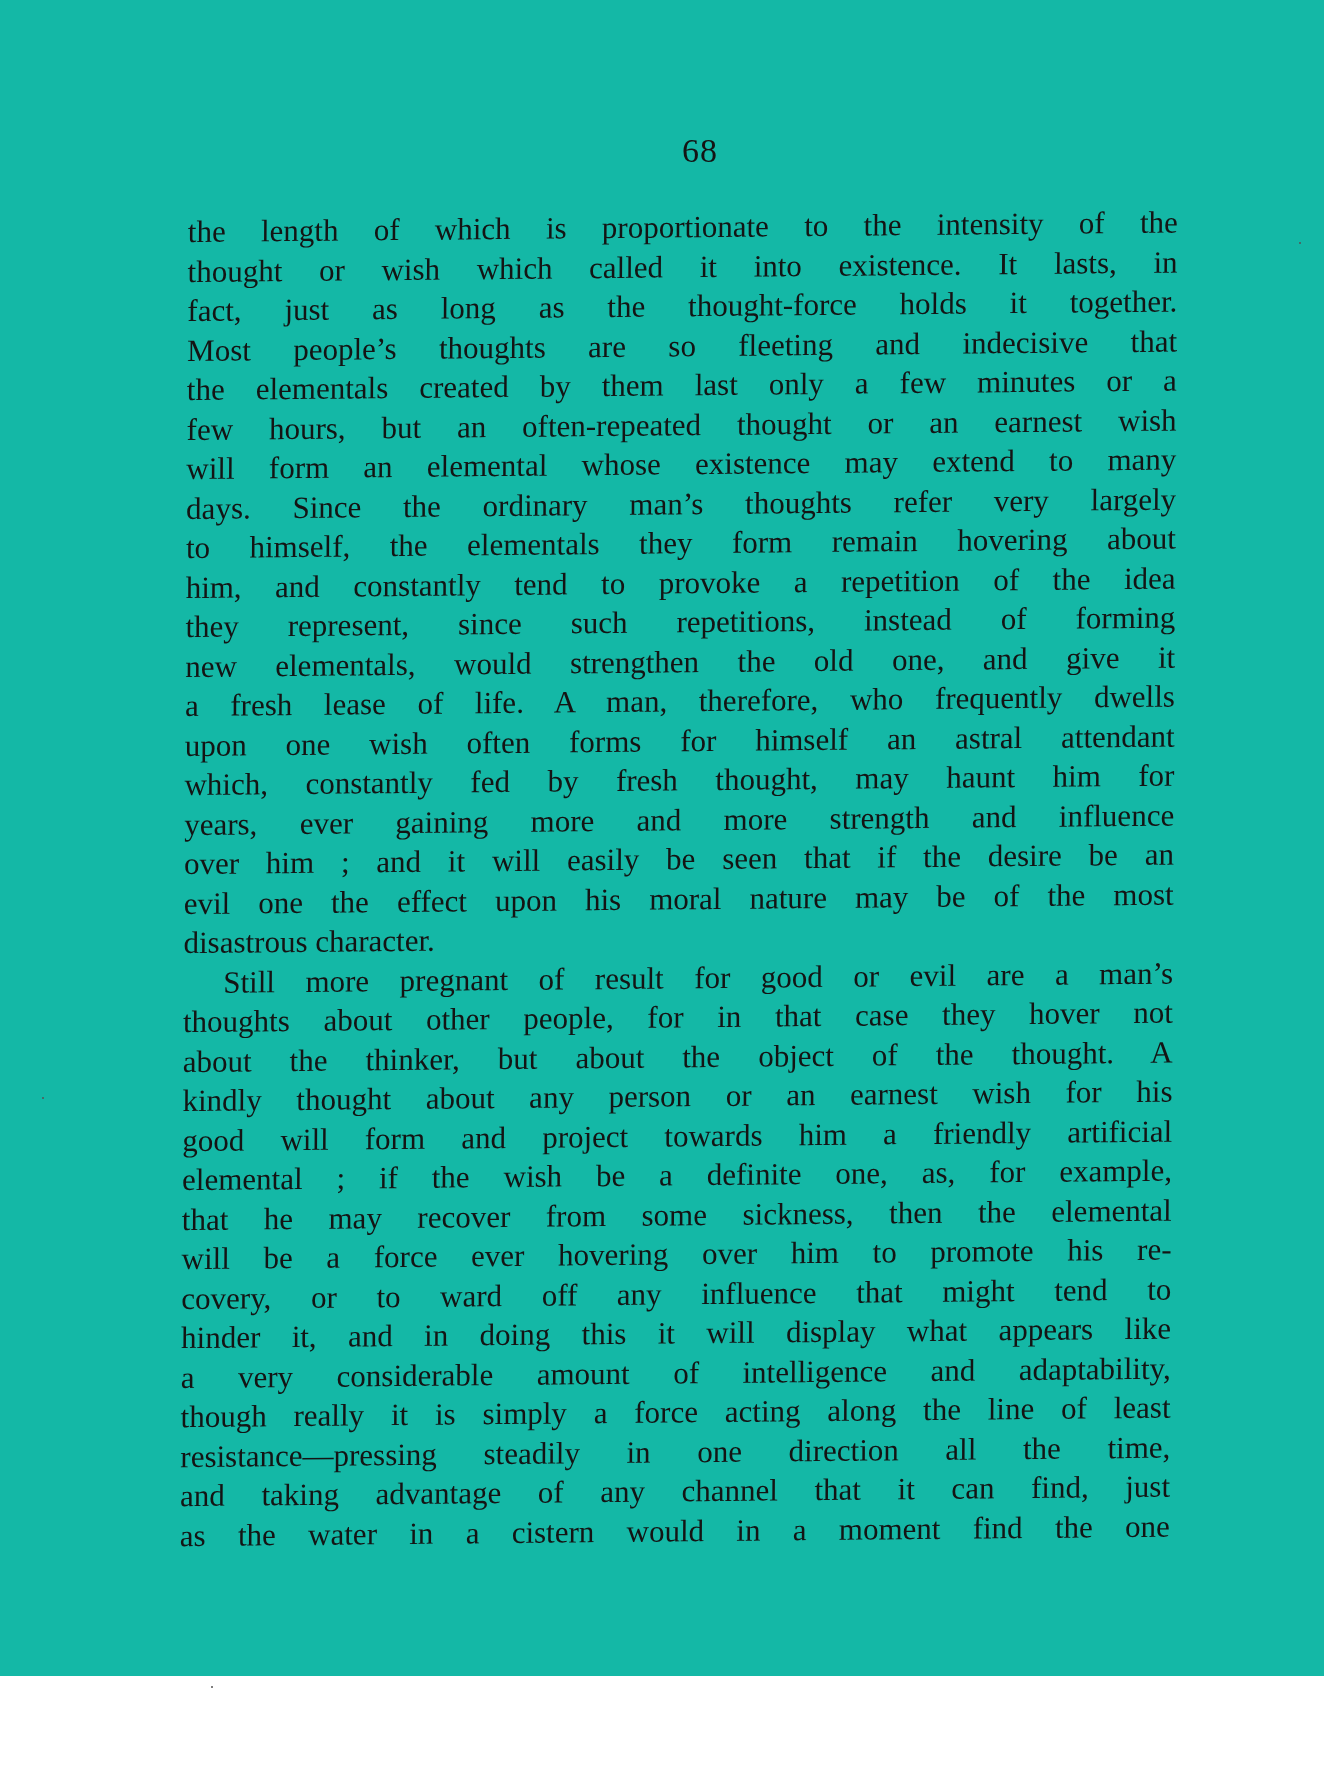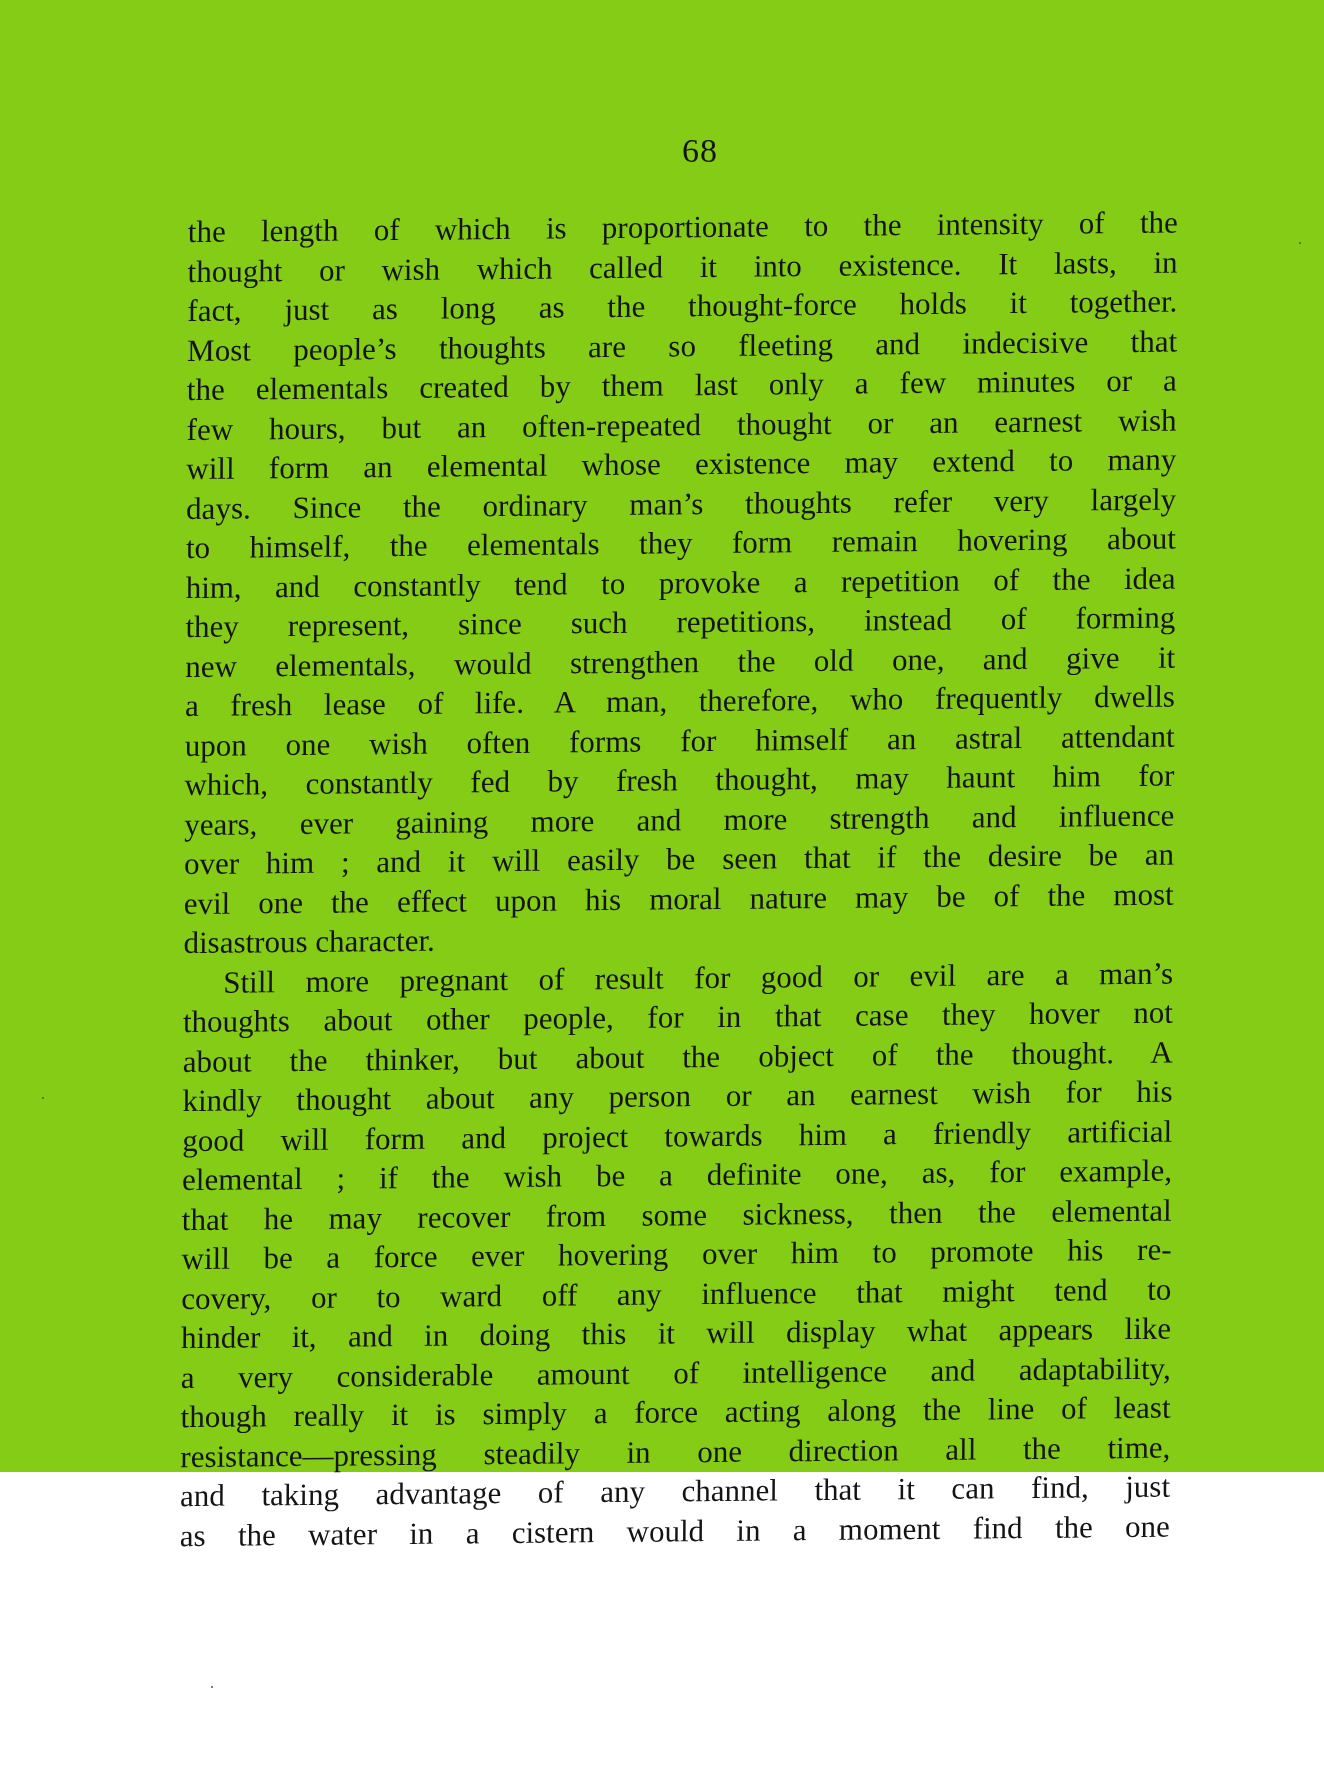--- a/index.html
+++ b/index.html
@@ -12,22 +12,22 @@
       height: 1784px;
       position: relative;
       overflow: hidden;
       font-family: "Liberation Serif", "DejaVu Serif", serif;
       color: #141414;
     }
     .page {
       position: absolute;
       left: 0; top: 0;
       width: 1324px;
-      height: 1472px;
-      background: #84cc16;
+      height: 1676px;
+      background: #14b8a6;
     }
     .page-number {
       position: absolute;
       left: 0;
       width: 1324px;
       top: 132px;
       text-align: center;
       font-size: 34px;
       letter-spacing: 1px;
       margin-left: 38px;

